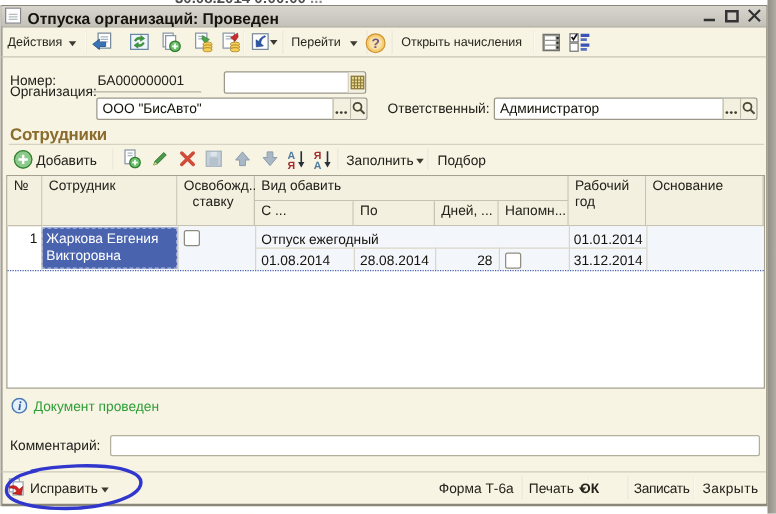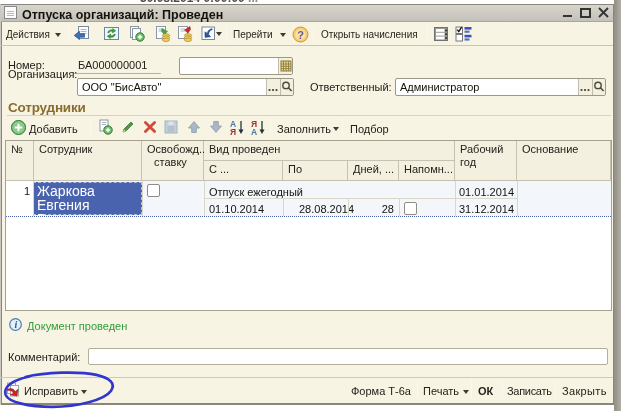--- a/index.html
+++ b/index.html
@@ -214,35 +214,35 @@
 <div class="lbl" style="left:277px;top:123px;">Заполнить</div>
 <div class="dd abs" style="left:333px;top:127px;"></div>
 <div class="sep" style="left:342px;top:119px;height:17px;"></div>
 <div class="lbl" style="left:350px;top:123px;">Подбор</div>
 
 <div class="abs" style="left:5px;top:140px;width:607px;height:171px;background:#fff;border:1px solid #a5a18f;"></div>
 
 <div class="hcell" style="left:6px;top:141px;width:28px;height:40px;">№</div>
 <div class="hcell" style="left:34px;top:141px;width:108px;height:40px;">Сотрудник</div>
 <div class="hcell" style="left:142px;top:141px;width:62px;height:40px;">Освобожд...<br><span style="margin-left:7px;">ставку</span></div>
-<div class="hcell" style="left:204px;top:141px;width:251px;height:20px;">Вид проведен</div>
+<div class="hcell" style="left:204px;top:141px;width:251px;height:20px;">Вид обавить</div>
 <div class="hcell" style="left:204px;top:161px;width:79px;height:20px;">С ...</div>
 <div class="hcell" style="left:283px;top:161px;width:65px;height:20px;">По</div>
 <div class="hcell" style="left:348px;top:161px;width:51px;height:20px;">Дней, ...</div>
 <div class="hcell" style="left:399px;top:161px;width:56px;height:20px;">Напомн...</div>
 <div class="hcell" style="left:455px;top:141px;width:62px;height:40px;">Рабочий<br>год</div>
 <div class="hcell" style="left:517px;top:141px;width:94px;height:40px;">Основание</div>
 
 <div class="abs" style="left:34px;top:181px;width:577px;height:35px;background:#f3f6fb;"></div>
 <div class="dcell" style="left:6px;top:185px;width:24px;text-align:right;padding:0;">1</div>
-<div class="abs" style="left:33px;top:182px;width:109px;height:33px;background:#4a63ae;border:1px dashed #aebbdf;color:#fff;font-size:14px;line-height:14px;padding:1px 0 0 3px;">Жаркова Евгения Викторовна</div>
+<div class="abs" style="left:33px;top:182px;width:109px;height:33px;background:#4a63ae;border:1px dashed #aebbdf;color:#fff;font-size:11px;line-height:14px;padding:1px 0 0 3px;">Жаркова Евгения Викторовна</div>
 <div class="cb" style="left:147px;top:184px;"></div>
 <div class="dcell" style="left:204px;top:186px;width:251px;padding:0 0 0 5px;">Отпуск ежегодный</div>
-<div class="dcell" style="left:204px;top:203px;width:79px;padding:0 0 0 5px;">01.10.2014</div>
-<div class="dcell" style="left:283px;top:203px;width:65px;padding:0 0 0 16px;">28.08.2014</div>
+<div class="dcell" style="left:204px;top:203px;width:79px;padding:0 0 0 5px;">01.08.2014</div>
+<div class="dcell" style="left:283px;top:203px;width:65px;padding:0 0 0 5px;">28.08.2014</div>
 <div class="dcell" style="left:348px;top:203px;width:46px;text-align:right;padding:0;">28</div>
 <div class="cb" style="left:404px;top:202px;"></div>
 <div class="dcell" style="left:455px;top:186px;width:62px;padding:0 0 16px 4px;">01.01.2014</div>
 <div class="dcell" style="left:455px;top:203px;width:62px;padding:0 0 0 4px;">31.12.2014</div>
 
 <div class="vline" style="left:33px;top:181px;height:35px;"></div>
 <div class="vline" style="left:142px;top:181px;height:35px;"></div>
 <div class="vline" style="left:204px;top:181px;height:35px;"></div>
 <div class="vline" style="left:283px;top:198px;height:18px;"></div>
 <div class="vline" style="left:348px;top:198px;height:18px;"></div>
@@ -268,21 +268,21 @@
     <rect x="4.5" y="3.5" width="8" height="10.5" fill="#fff" stroke="#9aa5b0"></rect>
     <path d="M1.5 7.2 C4.5 5.8, 8 6.6, 9.2 9.6 L12.2 7.2 L11 14 L4.2 12.8 L7.4 11.2 C6.6 8.8, 4.4 8.2, 1.5 8.6 Z" fill="#d42020" stroke="#8e1414" stroke-width="0.5"></path>
   </svg>
 <div class="sbtxt" style="left:24px;">Исправить</div>
 <div class="dd abs" style="left:81px;top:390px;"></div>
 <div class="sbtxt" style="left:351px;">Форма Т-6а</div>
 <div class="ssep" style="left:417px;"></div>
 <div class="sbtxt" style="left:423px;">Печать</div>
 <div class="dd abs" style="left:463px;top:390px;"></div>
 <div class="ssep" style="left:471px;"></div>
-<div class="sbtxt" style="left:478px;font-weight:bold;">ОК</div>
+<div class="sbtxt" style="left:464px;font-weight:bold;">ОК</div>
 <div class="ssep" style="left:502px;"></div>
 <div class="sbtxt" style="left:507px;letter-spacing:-0.3px;">Записать</div>
 <div class="ssep" style="left:555px;"></div>
 <div class="sbtxt" style="left:562px;letter-spacing:0.35px;">Закрыть</div>
 
 <div class="abs" style="left:614px;top:0;width:7px;height:411px;background:linear-gradient(90deg,#918e85,#b2afa7);"></div>
 
 <svg class="abs" style="left:0px;top:369px;" width="125" height="42" viewBox="0 0 125 42">
 <path d="M26 6.5 C46 2.5, 80 3, 97 7.5 C111 11.5, 116 17, 111 24 C104 33, 77 38.5, 52 37.5 C28 36.5, 8 31, 5.5 23.5 C3.5 16.5, 10 9.5, 30 6.2" fill="none" stroke="#3137cc" stroke-width="2.7" stroke-linecap="round" transform="rotate(-2.5 60 21)"></path>
 </svg>

